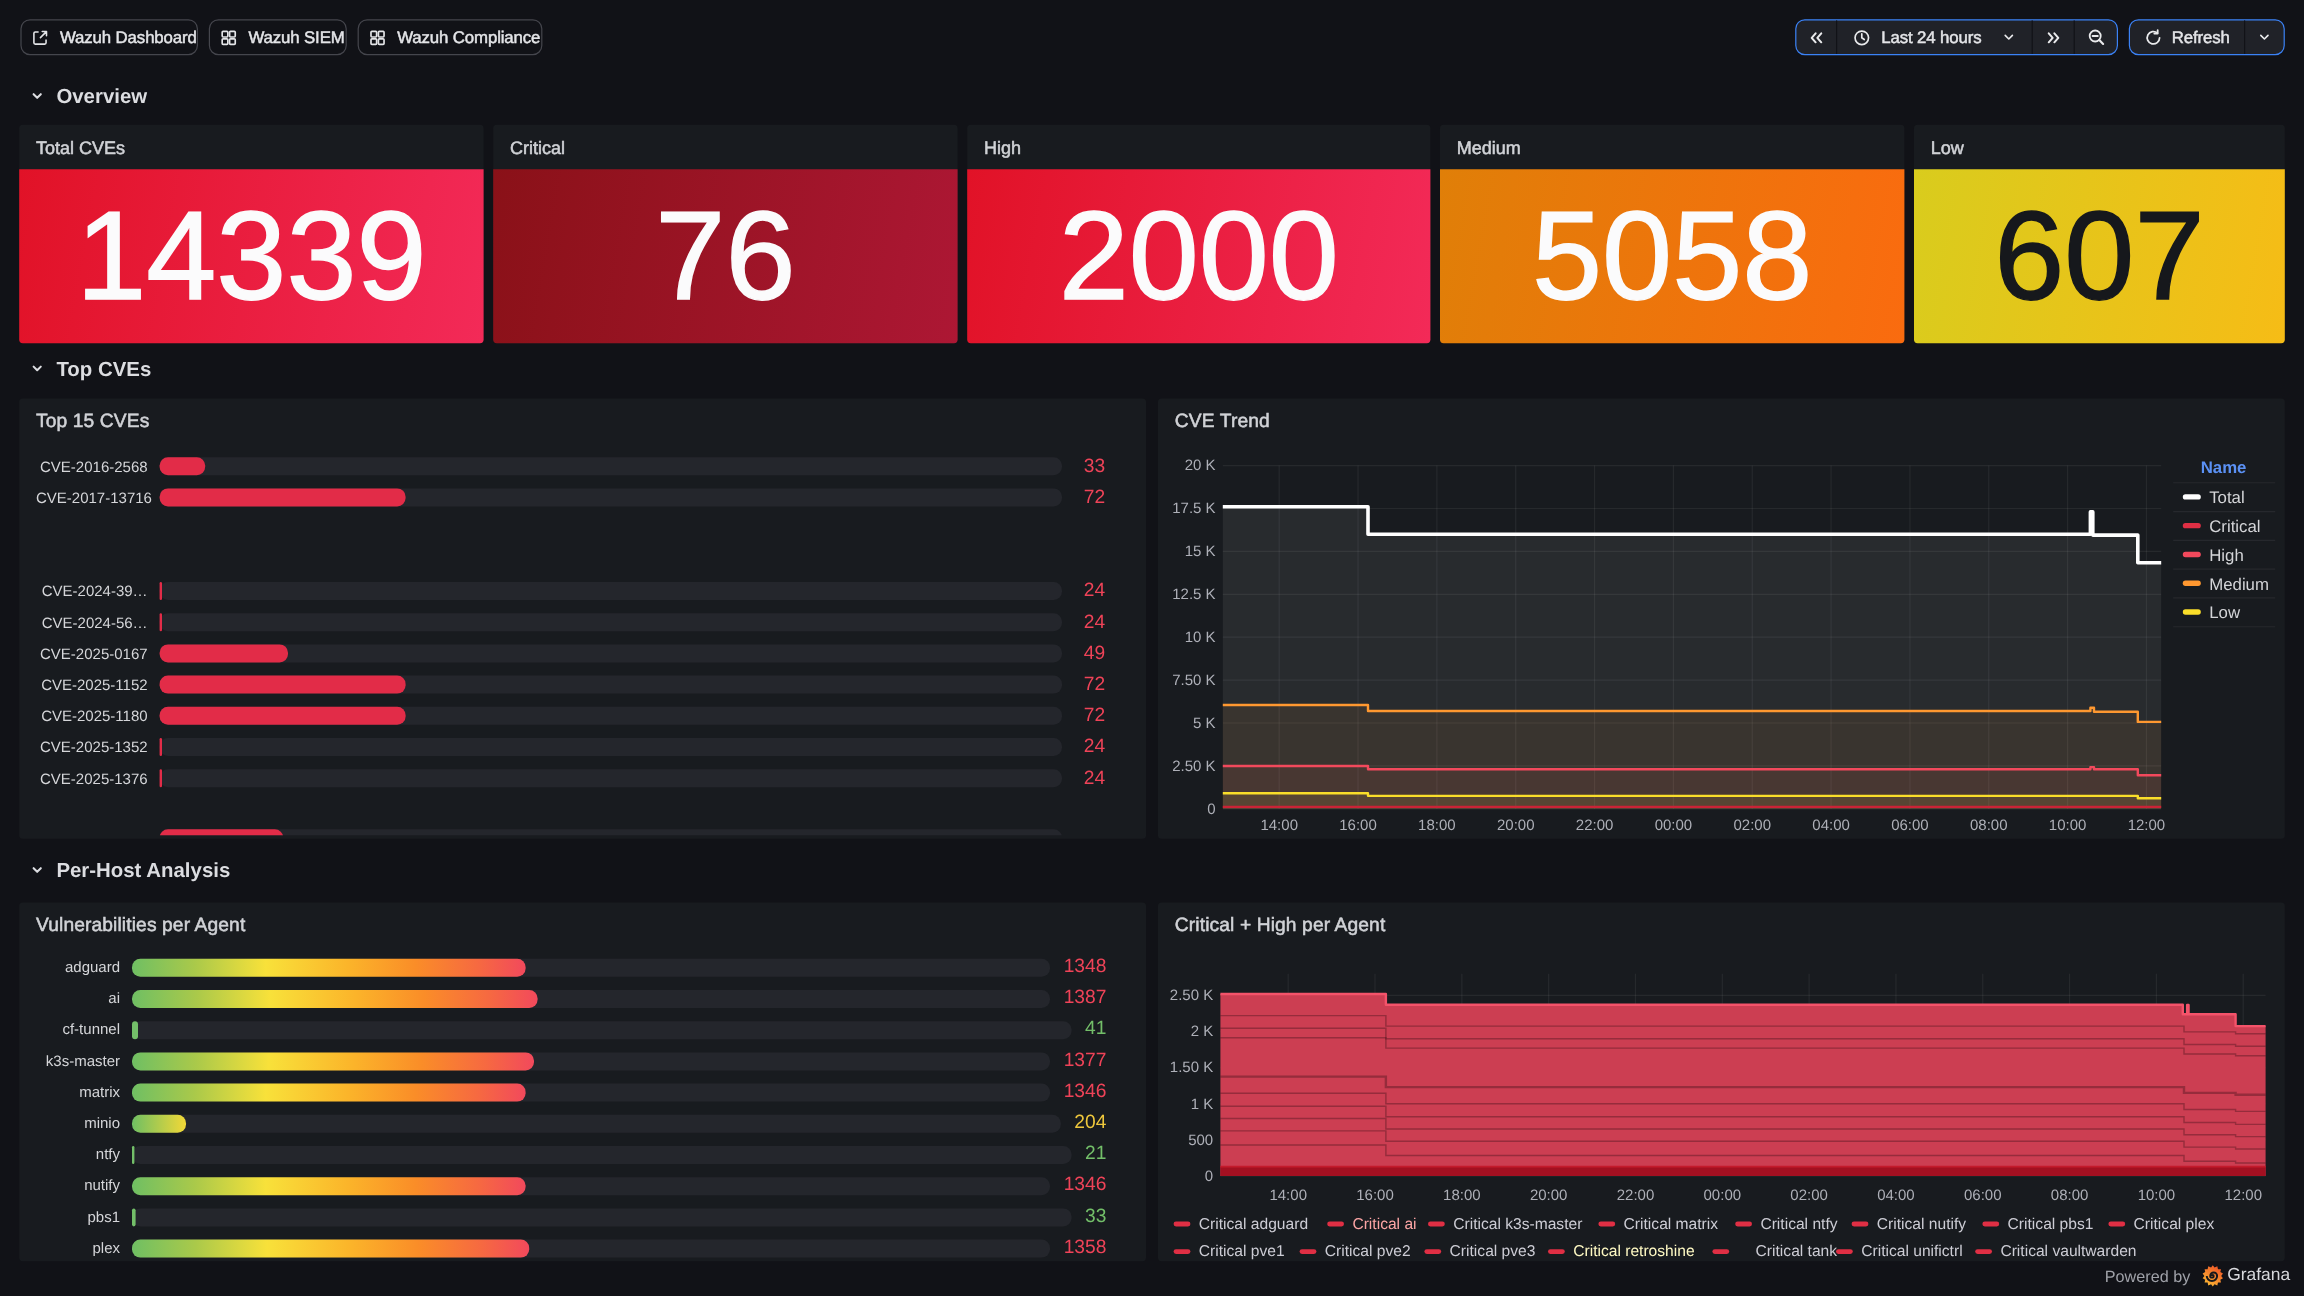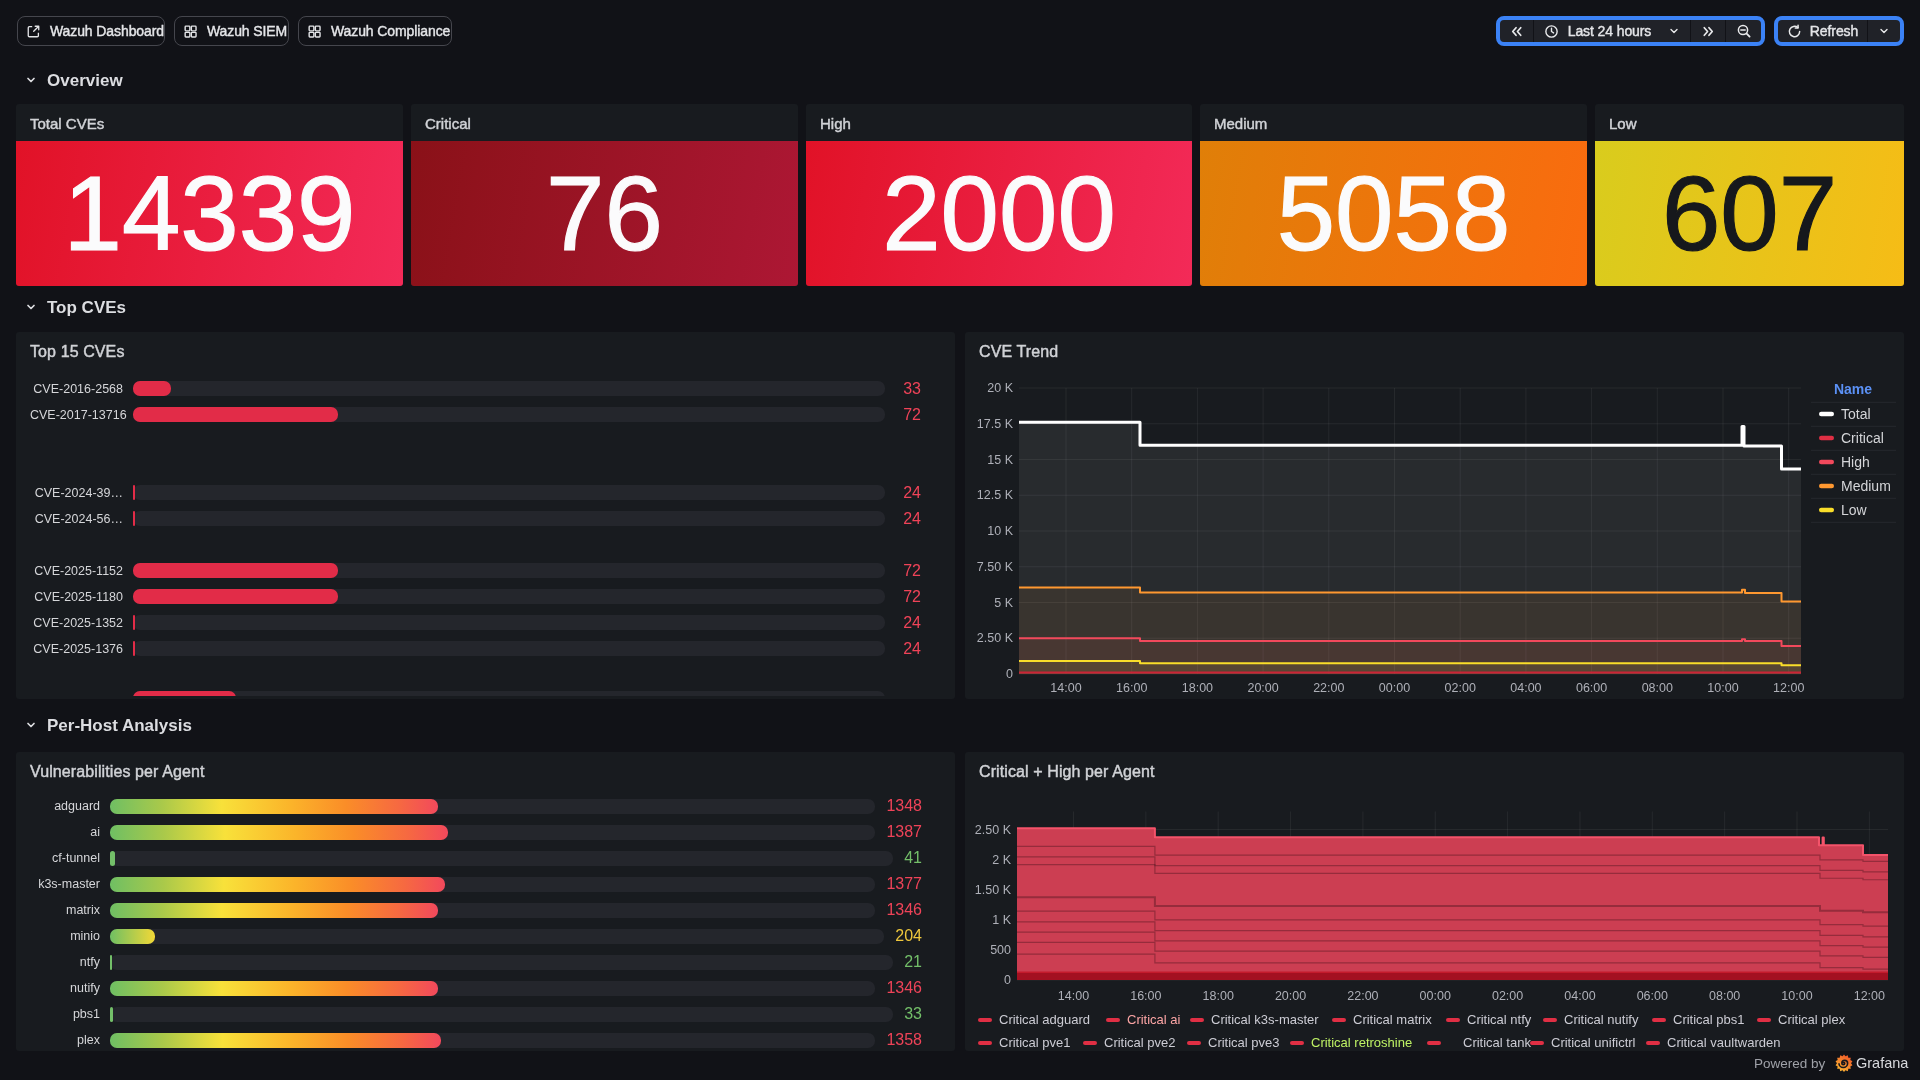--- a/index.html
+++ b/index.html
@@ -8,21 +8,21 @@
 .abs { position:absolute; }
 .panel { position:absolute; background:#181b1f; border-radius:3px; }
 .ptitle { position:absolute; left:14px; top:11px; font-size:16px; font-weight:400; -webkit-text-stroke:0.45px currentColor; color:#d0d2d6; letter-spacing:0.1px; }
 .sechead { position:absolute; font-size:17px; font-weight:700; color:#dcdde1; }
 .chev { position:absolute; width:10px; height:10px; }
 .btn { position:absolute; height:30px; border:1px solid #45464d; border-radius:8px;
   display:flex; align-items:center; gap:9px; padding:0 8px; color:#e4e5e8;
   font-size:14px; font-weight:400; background:transparent; white-space:nowrap; }
 .btn svg, .tseg svg { flex-shrink:0; }
 .btn span, .tseg span { -webkit-text-stroke:0.4px currentColor; letter-spacing:-0.1px; }
-.tgroup { position:absolute; height:30px; background:#202228; border:4px solid #3b82f6; border-radius:8px;
+.tgroup { position:absolute; height:30px; background:#202228; border:1px solid #3b82f6; border-radius:8px;
   display:flex; align-items:stretch; color:#e4e5e8; font-size:14px; font-weight:400; }
 .tseg { display:flex; align-items:center; justify-content:center; }
 .tdiv { width:1px; background:#111217; }
 
 .bgrow { position:absolute; display:flex; align-items:center; }
 .bglabel { font-size:12.5px; color:#d5d6d9; text-align:right; white-space:nowrap; }
 .bgtrack { flex:1 1 auto; position:relative; height:16px; background:#24262c; border-radius:7px; }
 .bgbar { position:absolute; left:0; top:0; bottom:0; border-radius:7px; }
 .bgval { font-size:16px; text-align:right; white-space:nowrap; margin-left:11px; }
 .vred { color:#ef4358; }
@@ -167,20 +167,28 @@
         </div>
       <div class="bgval vred" style="width:28px; margin-left:8px;">24</div>
     </div>
       <div class="bgrow" style="left:14px; top:173.5px; width:891px; height:26px;">
       <div class="bglabel" style="width:93px;">CVE-2024-56…</div>
       <div style="width:10px;"></div>
       <div class="bgtrack" style="height:15px;">
           <div class="bgbar" style="width:2px; background:#e22c48;"></div>
         </div>
       <div class="bgval vred" style="width:28px; margin-left:8px;">24</div>
+    </div>
+      <div class="bgrow" style="left:14px; top:199.5px; width:891px; height:26px;">
+      <div class="bglabel" style="width:93px;">CVE-2025-0167</div>
+      <div style="width:10px;"></div>
+      <div class="bgtrack" style="height:15px;">
+          <div class="bgbar" style="width:106.81818181818183px; background:#e22c48;"></div>
+        </div>
+      <div class="bgval vred" style="width:28px; margin-left:8px;">49</div>
     </div>
       <div class="bgrow" style="left:14px; top:225.5px; width:891px; height:26px;">
       <div class="bglabel" style="width:93px;">CVE-2025-1152</div>
       <div style="width:10px;"></div>
       <div class="bgtrack" style="height:15px;">
           <div class="bgbar" style="width:205.09090909090907px; background:#e22c48;"></div>
         </div>
       <div class="bgval vred" style="width:28px; margin-left:8px;">72</div>
     </div>
       <div class="bgrow" style="left:14px; top:251.5px; width:891px; height:26px;">
@@ -477,21 +485,21 @@
       <div style="position:absolute; left:118px; top:283px; display:flex; align-items:center; gap:7px;">
         <div style="width:14px; height:4px; border-radius:2px; background:#e02f44;"></div>
         <span style="font-size:13px; color:#ccccd4;">Critical pve2</span>
       </div>
       <div style="position:absolute; left:222px; top:283px; display:flex; align-items:center; gap:7px;">
         <div style="width:14px; height:4px; border-radius:2px; background:#e02f44;"></div>
         <span style="font-size:13px; color:#ccccd4;">Critical pve3</span>
       </div>
       <div style="position:absolute; left:325px; top:283px; display:flex; align-items:center; gap:7px;">
         <div style="width:14px; height:4px; border-radius:2px; background:#e02f44;"></div>
-        <span style="font-size:13px; color:#bef264;">Critical retroshine</span>
+        <span style="font-size:13px; color:#fef9c3;">Critical retroshine</span>
       </div>
       <div style="position:absolute; left:462px; top:283px; display:flex; align-items:center; gap:22px;">
         <div style="width:14px; height:4px; border-radius:2px; background:#e02f44;"></div>
         <span style="font-size:13px; color:#ccccd4;">Critical tank</span>
       </div>
       <div style="position:absolute; left:565px; top:283px; display:flex; align-items:center; gap:7px;">
         <div style="width:14px; height:4px; border-radius:2px; background:#e02f44;"></div>
         <span style="font-size:13px; color:#ccccd4;">Critical unifictrl</span>
       </div>
       <div style="position:absolute; left:681px; top:283px; display:flex; align-items:center; gap:7px;">

